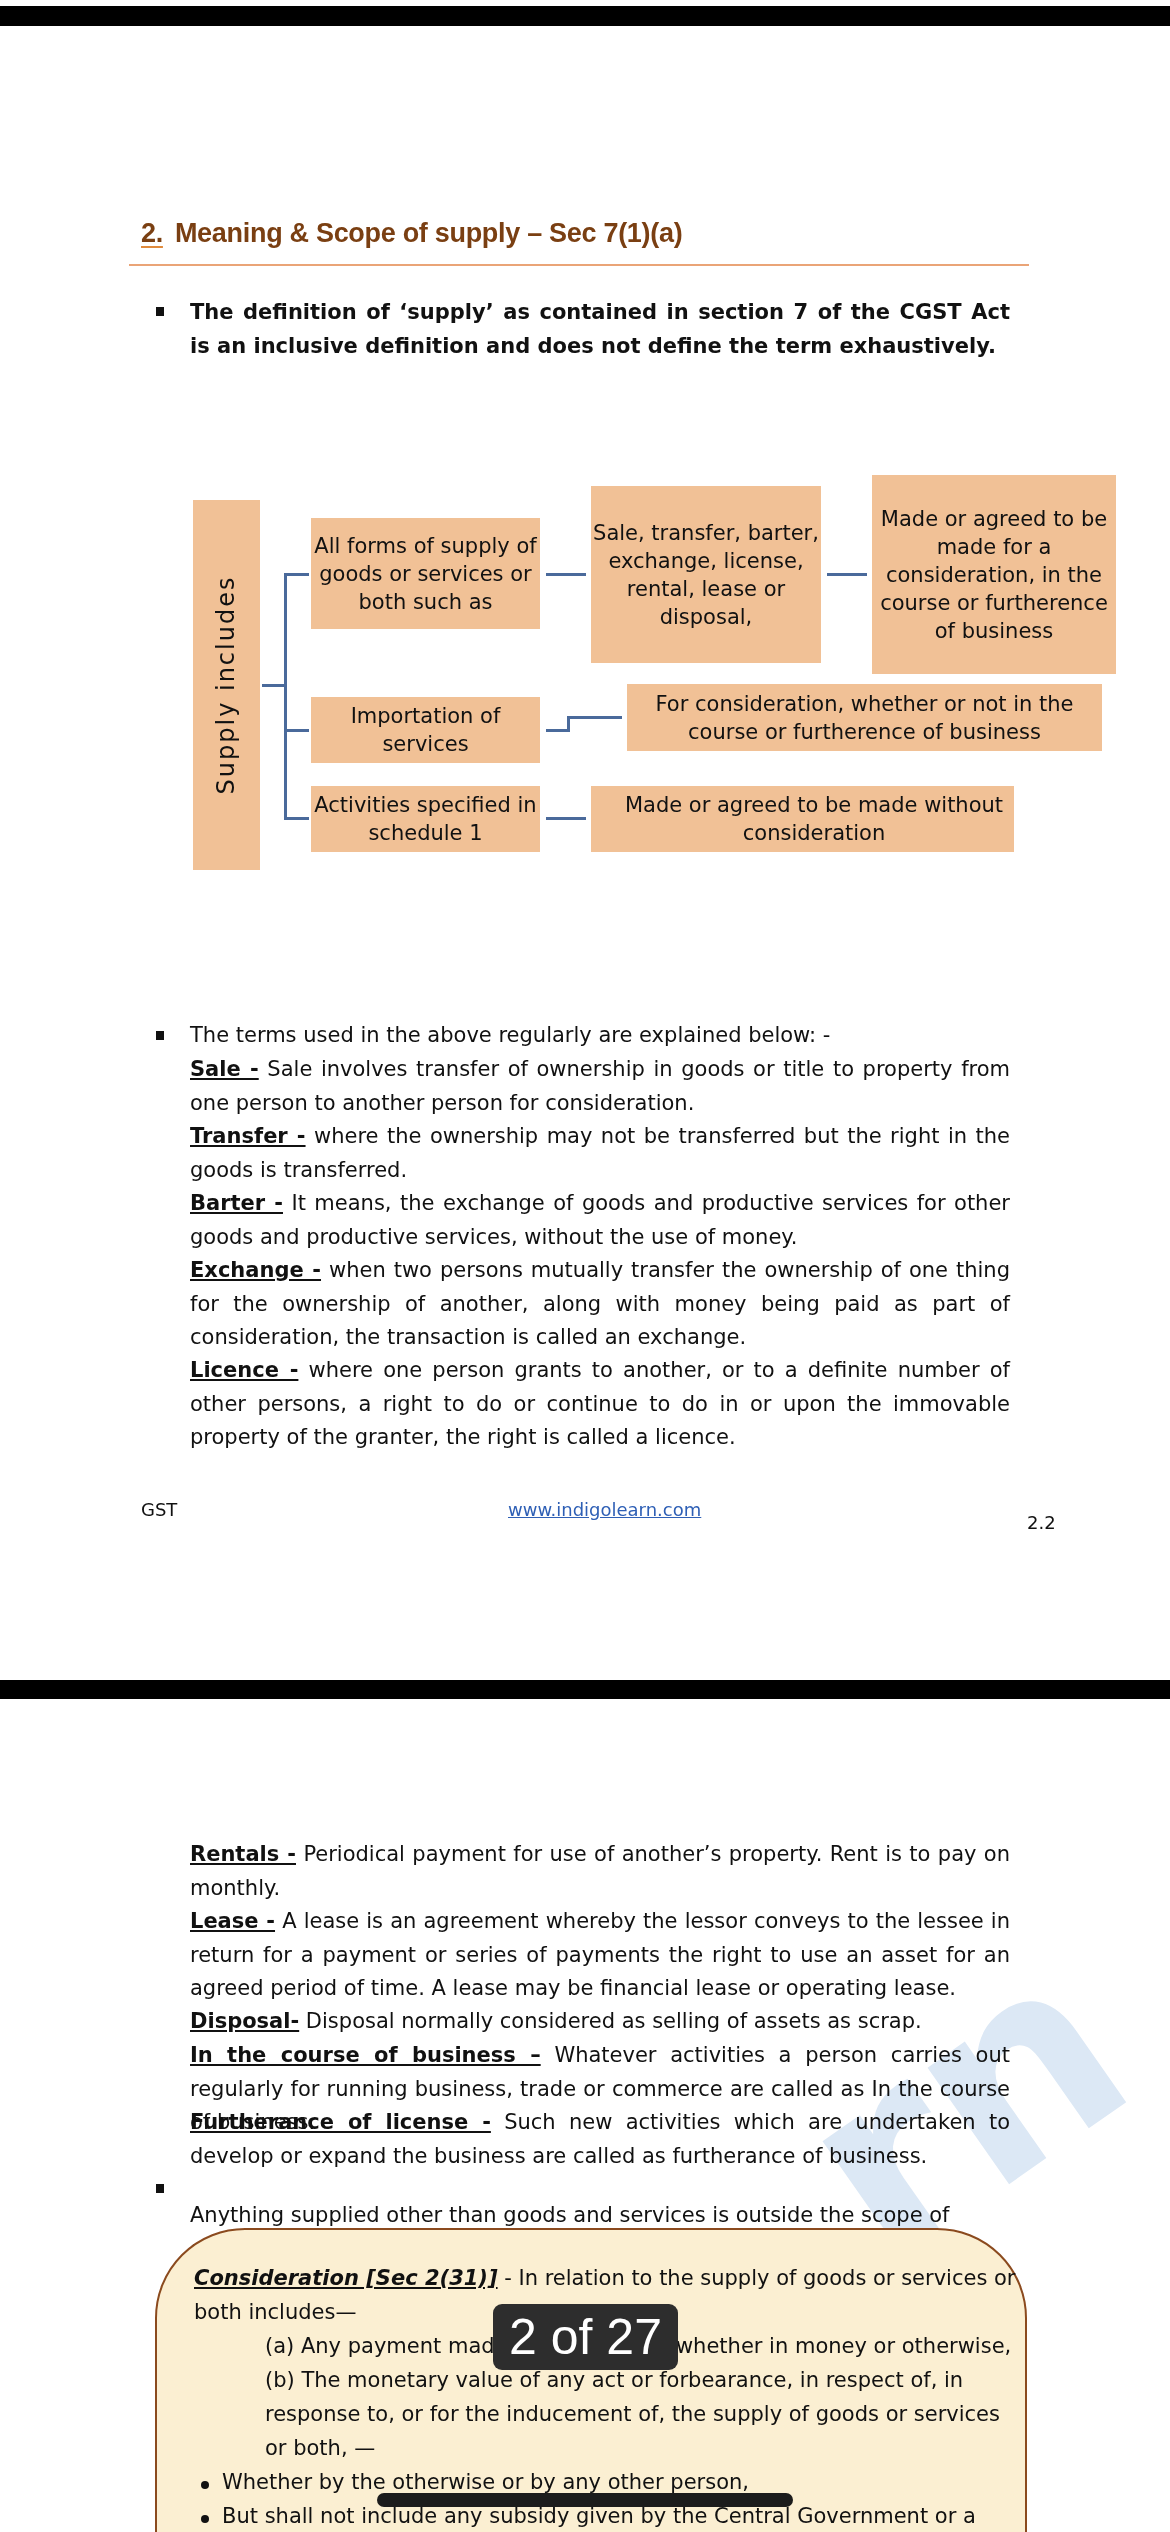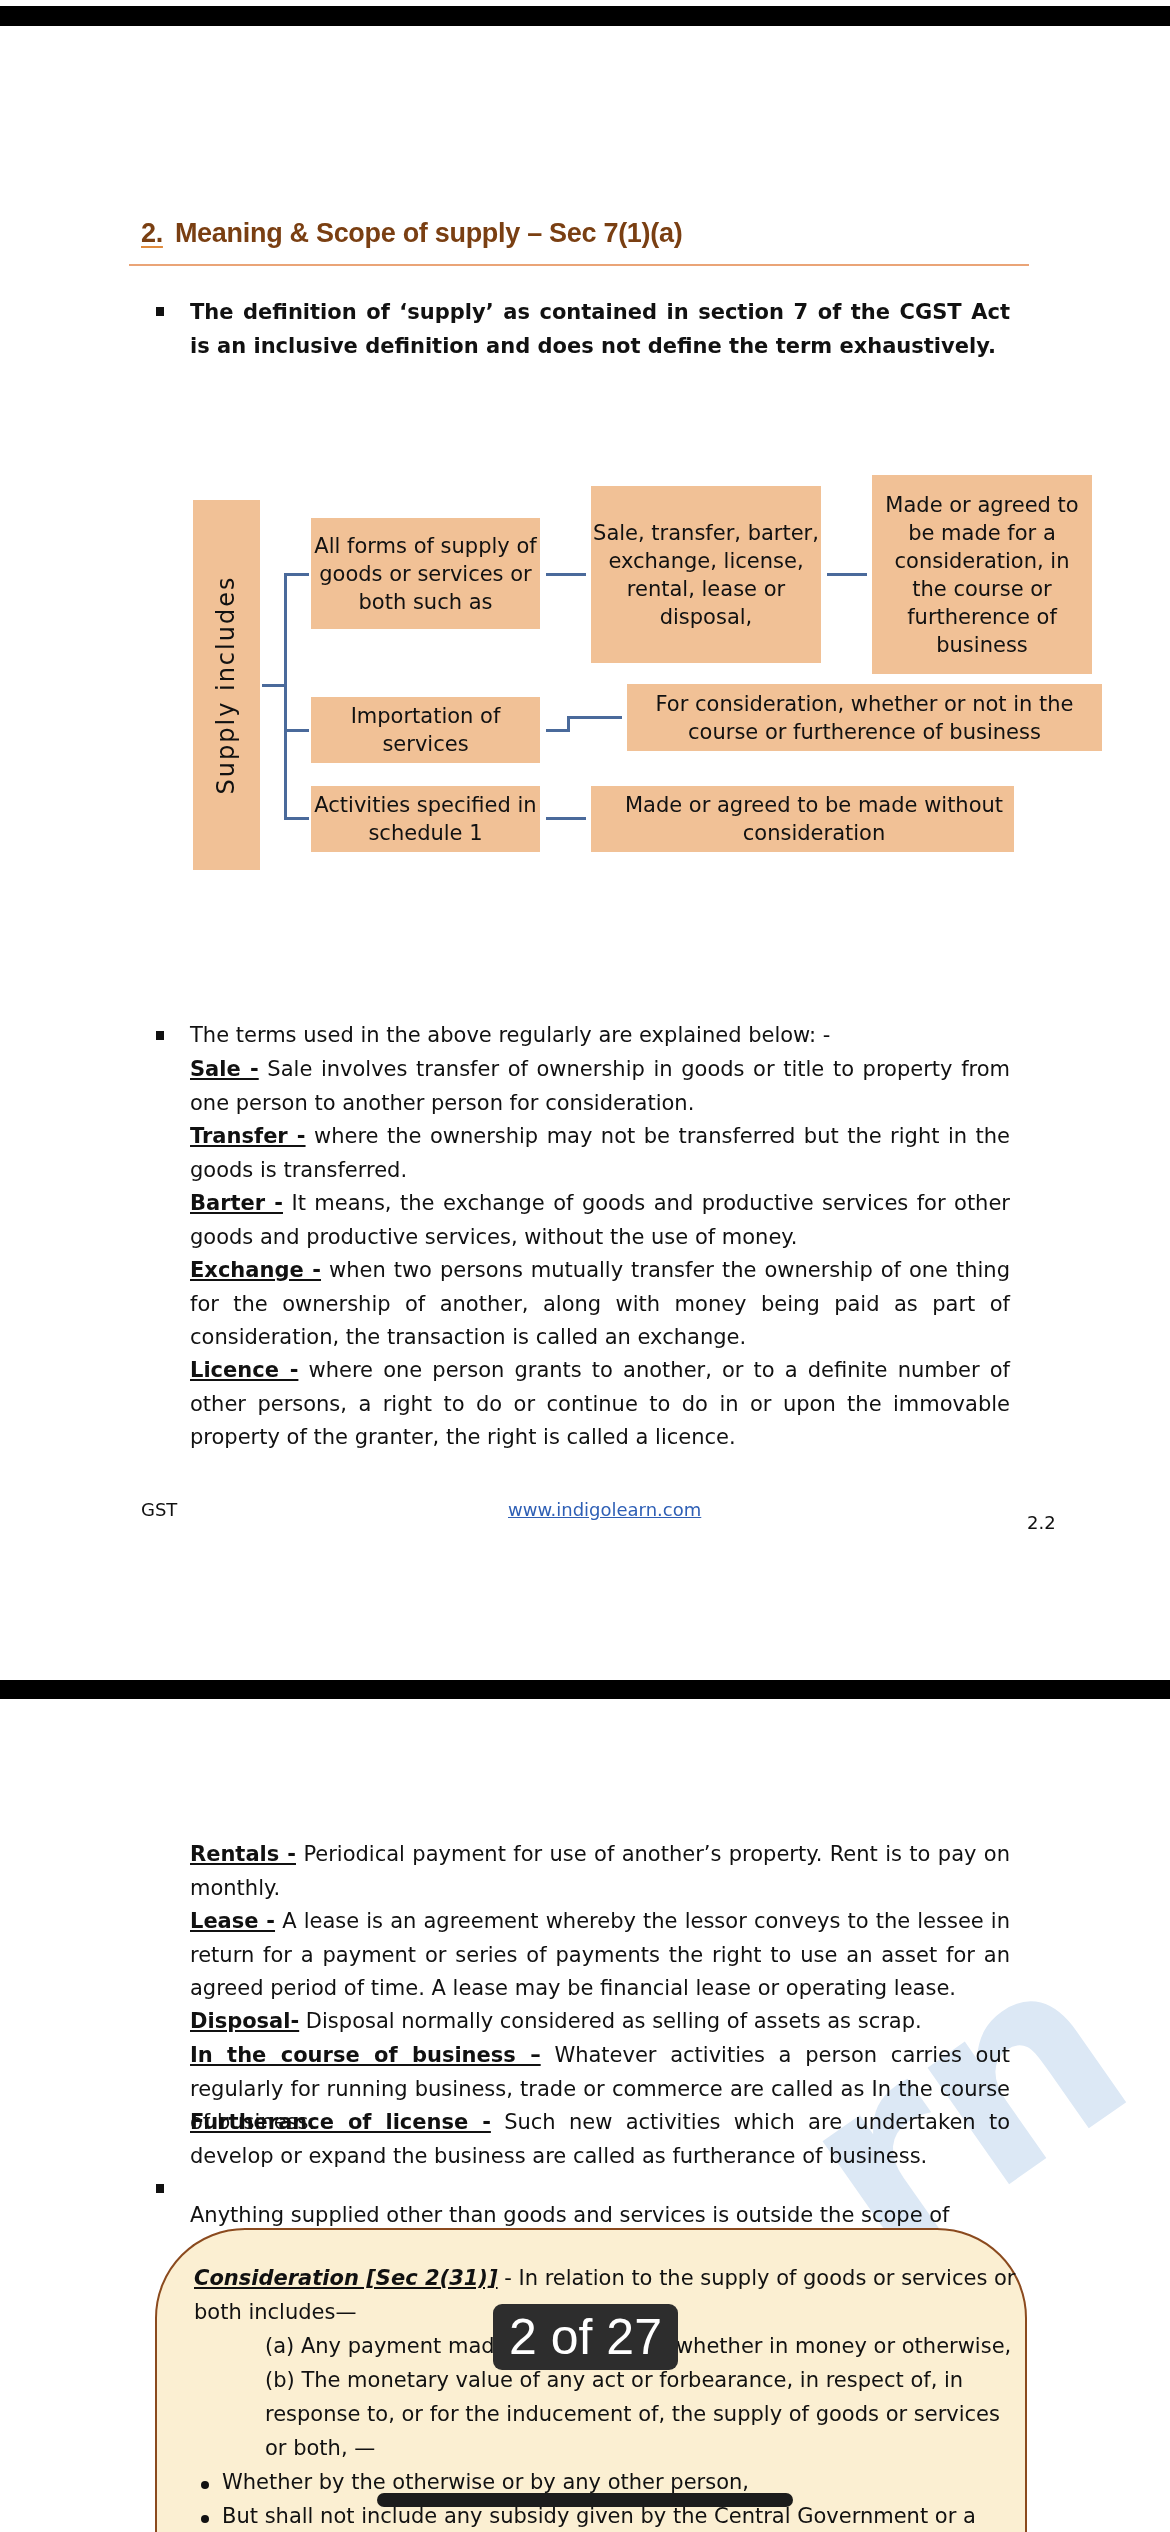--- a/index.html
+++ b/index.html
@@ -87,21 +87,21 @@
   <div class="conn" style="left:284px;top:817px;width:25px;height:3px;"></div>
 
   <div class="dbox" style="left:311px;top:518px;width:229px;height:111px;">
     <span>All forms of supply of goods or services or both such as</span>
   </div>
   <div class="conn" style="left:546px;top:573px;width:40px;height:3px;"></div>
   <div class="dbox" style="left:591px;top:486px;width:230px;height:177px;padding:0 2px;box-sizing:border-box;">
     <span>Sale, transfer, barter, exchange, license, rental, lease or disposal,</span>
   </div>
   <div class="conn" style="left:827px;top:573px;width:40px;height:3px;"></div>
-  <div class="dbox" style="left:872px;top:475px;width:220px;height:199px;padding:0 2px;box-sizing:border-box;">
+  <div class="dbox" style="left:872px;top:475px;width:244px;height:199px;padding:0 2px;box-sizing:border-box;">
     <span>Made or agreed to be made for a consideration, in the course or furtherence of business</span>
   </div>
 
   <div class="dbox" style="left:311px;top:697px;width:229px;height:66px;">
     <span>Importation of services</span>
   </div>
   <div class="conn" style="left:546px;top:729px;width:23px;height:3px;"></div>
   <div class="conn" style="left:567px;top:716px;width:3px;height:16px;"></div>
   <div class="conn" style="left:567px;top:716px;width:55px;height:3px;"></div>
   <div class="dbox" style="left:627px;top:684px;width:475px;height:67px;">

